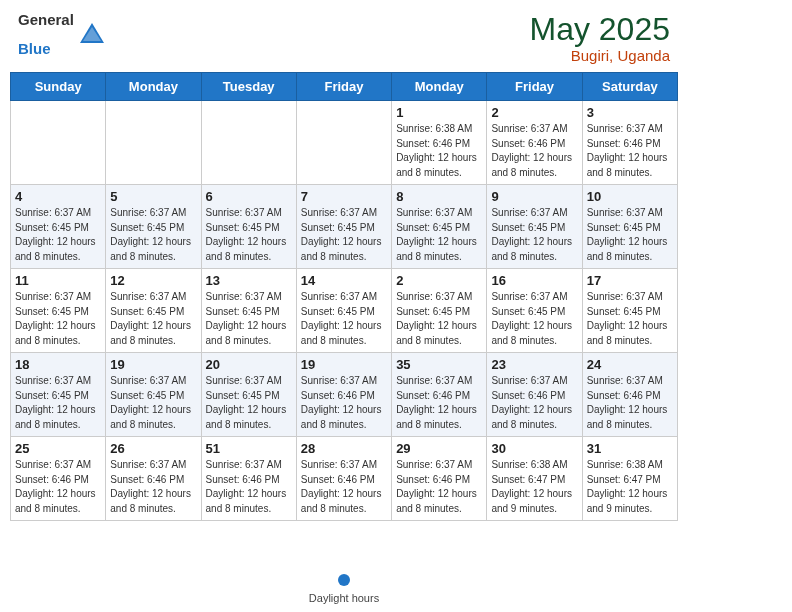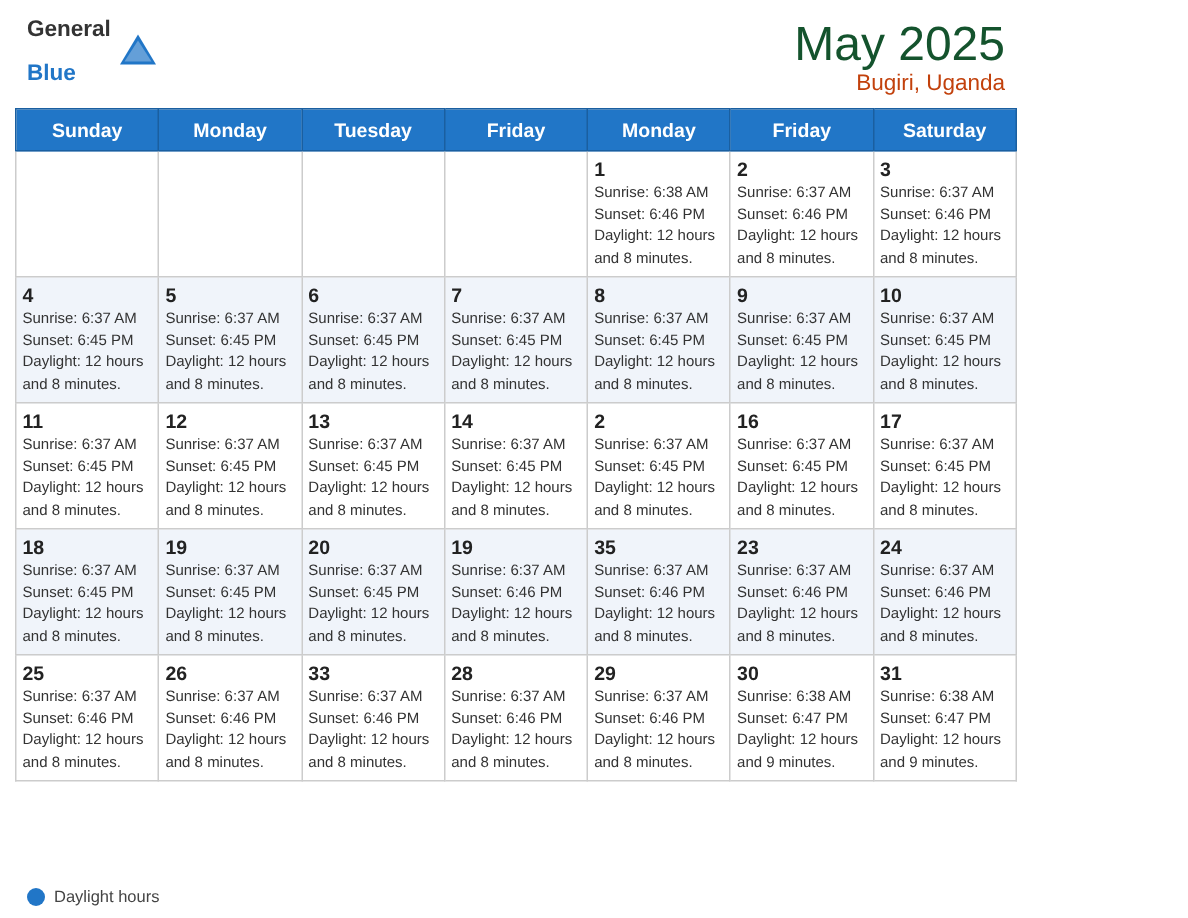--- a/index.html
+++ b/index.html
@@ -95,20 +95,21 @@
       color: #333;
       line-height: 1.45;
     }
     .footer {
       padding: 6px 18px 8px 18px;
       font-size: 11px;
       color: #444;
       display: flex;
       align-items: center;
       gap: 6px;
+      flex-direction: column;
     }
     .footer-dot {
       width: 12px;
       height: 12px;
       background: #2176c7;
       border-radius: 50%;
       display: inline-block;
     }
     .empty-cell { background: #fff !important; }
   </style>
@@ -259,21 +260,21 @@
           <tr>
             <td>
               <div class="day-num">25</div>
               <div class="day-detail">Sunrise: 6:37 AM<br>Sunset: 6:46 PM<br>Daylight: 12 hours<br>and 8 minutes.</div>
             </td>
             <td>
               <div class="day-num">26</div>
               <div class="day-detail">Sunrise: 6:37 AM<br>Sunset: 6:46 PM<br>Daylight: 12 hours<br>and 8 minutes.</div>
             </td>
             <td>
-              <div class="day-num">33</div>
+              <div class="day-num">51</div>
               <div class="day-detail">Sunrise: 6:37 AM<br>Sunset: 6:46 PM<br>Daylight: 12 hours<br>and 8 minutes.</div>
             </td>
             <td>
               <div class="day-num">28</div>
               <div class="day-detail">Sunrise: 6:37 AM<br>Sunset: 6:46 PM<br>Daylight: 12 hours<br>and 8 minutes.</div>
             </td>
             <td>
               <div class="day-num">29</div>
               <div class="day-detail">Sunrise: 6:37 AM<br>Sunset: 6:46 PM<br>Daylight: 12 hours<br>and 8 minutes.</div>
             </td>

